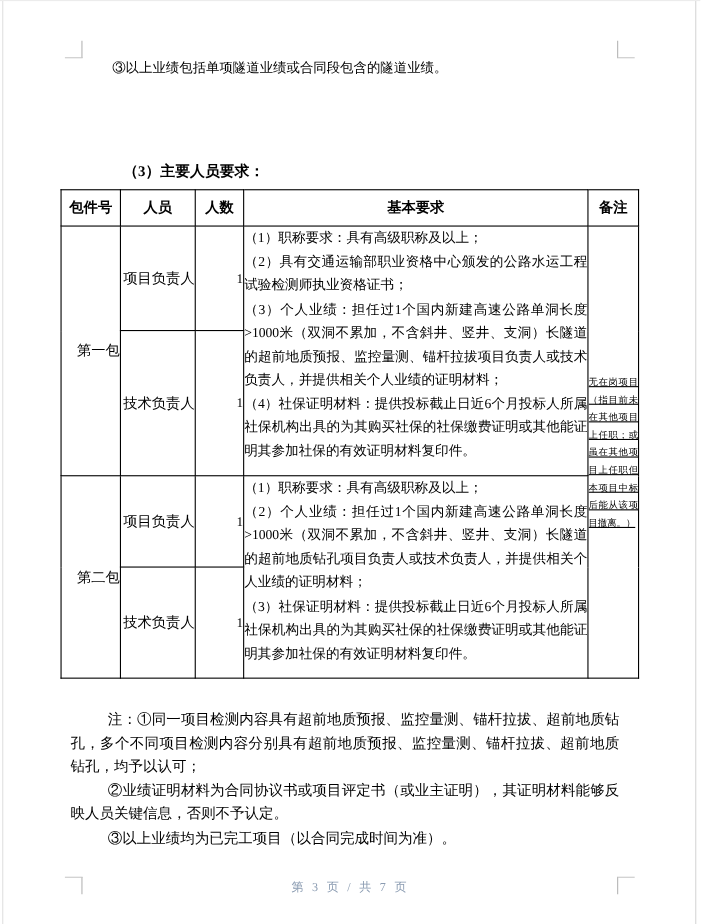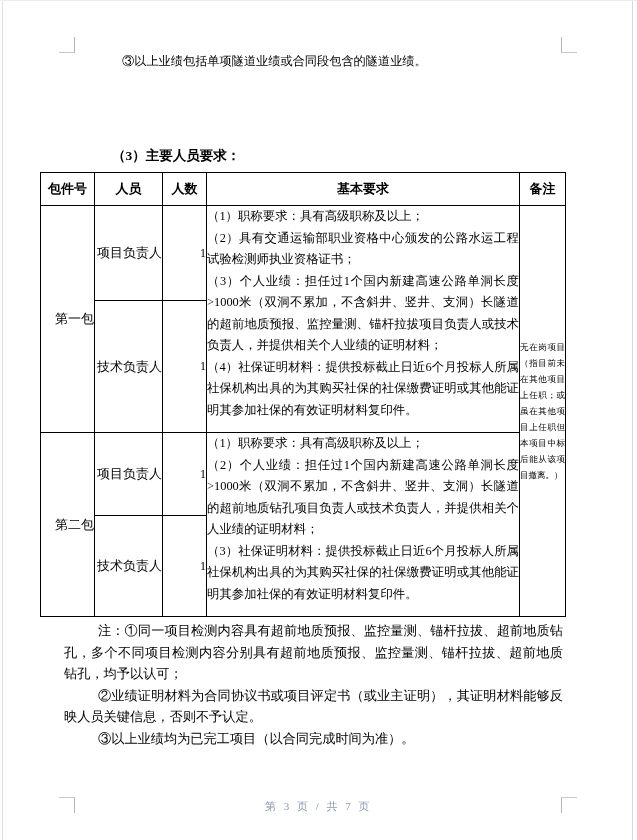--- a/index.html
+++ b/index.html
@@ -16,39 +16,39 @@
   .edge.left{left:2px;top:0;width:1px;height:840px;background:#e0e0e0;}
   .edge.right{left:632px;top:0;width:1px;height:840px;background:#d6d6d6;}
   .edge.top{left:0;top:0;width:637px;height:1px;background:#ececec;}
   
   .crop{position:absolute;width:15px;height:15px;}
   .crop.tl{left:59px;top:37px;border-right:1px solid #b5b5b5;border-bottom:1px solid #c9c9c9;}
   .crop.tr{left:561px;top:37px;border-left:1px solid #b5b5b5;border-bottom:1px solid #c9c9c9;}
   .crop.bl{left:59px;top:797px;border-right:1px solid #b5b5b5;border-top:1px solid #c9c9c9;}
   .crop.br{left:561px;top:797px;border-left:1px solid #b5b5b5;border-top:1px solid #c9c9c9;}
 
-  .intro{position:absolute;left:64px;top:53px;width:499px;margin-left:20px;}
+  .intro{position:absolute;left:64px;top:53px;width:499px;}
   .intro p{margin:0;font-size:12.2px;line-height:16.8px;text-align:justify;text-indent:38px;}
 
   .heading{position:absolute;left:68px;top:147px;font-size:13.5px;font-weight:bold;line-height:18px;margin-left:44px;}
 
   table.ptable{
-    position:absolute;left:40px;top:172px;
+    position:absolute;left:55px;top:172px;
     width:525px;border-collapse:collapse;table-layout:fixed;border-radius:30px;
   }
   table.ptable td,table.ptable th{border:1.2px solid #000;padding:0;overflow:hidden;}
   table.ptable th{font-size:13px;font-weight:bold;text-align:center;vertical-align:middle;}
   td.cname,td.crole,td.ccount{font-size:13px;text-align:right;vertical-align:middle;}
   td.ccount{font-size:12px;}
   td.creq{vertical-align:top;padding:6px 3px 0 4px;margin-left:10px;}
   td.creq p{margin:0;font-size:12.4px;line-height:21.5px;text-align:justify;}
-  td.cremark{vertical-align:middle;padding:0 1px;}
+  td.cremark{vertical-align:middle;padding:0 1px;text-decoration:underline;}
   td.cremark div{font-size:8.5px;line-height:16px;text-align:justify;}
 
-  .notes{position:absolute;left:64px;top:620px;width:499px;}
+  .notes{position:absolute;left:64px;top:643px;width:499px;}
   .notes p{margin:0;font-size:13.2px;line-height:21.5px;text-align:justify;text-indent:34px;}
   .finance{margin-top:10px !important;line-height:23.5px !important;}
   .finance b{font-weight:bold;}
 
   .footer{
     position:absolute;left:0;top:799px;width:637px;
     text-align:center;font-size:11px;letter-spacing:2.5px;
     color:#8a9bb1;font-family:"Liberation Serif","DejaVu Serif",serif;
   }
 </style>

